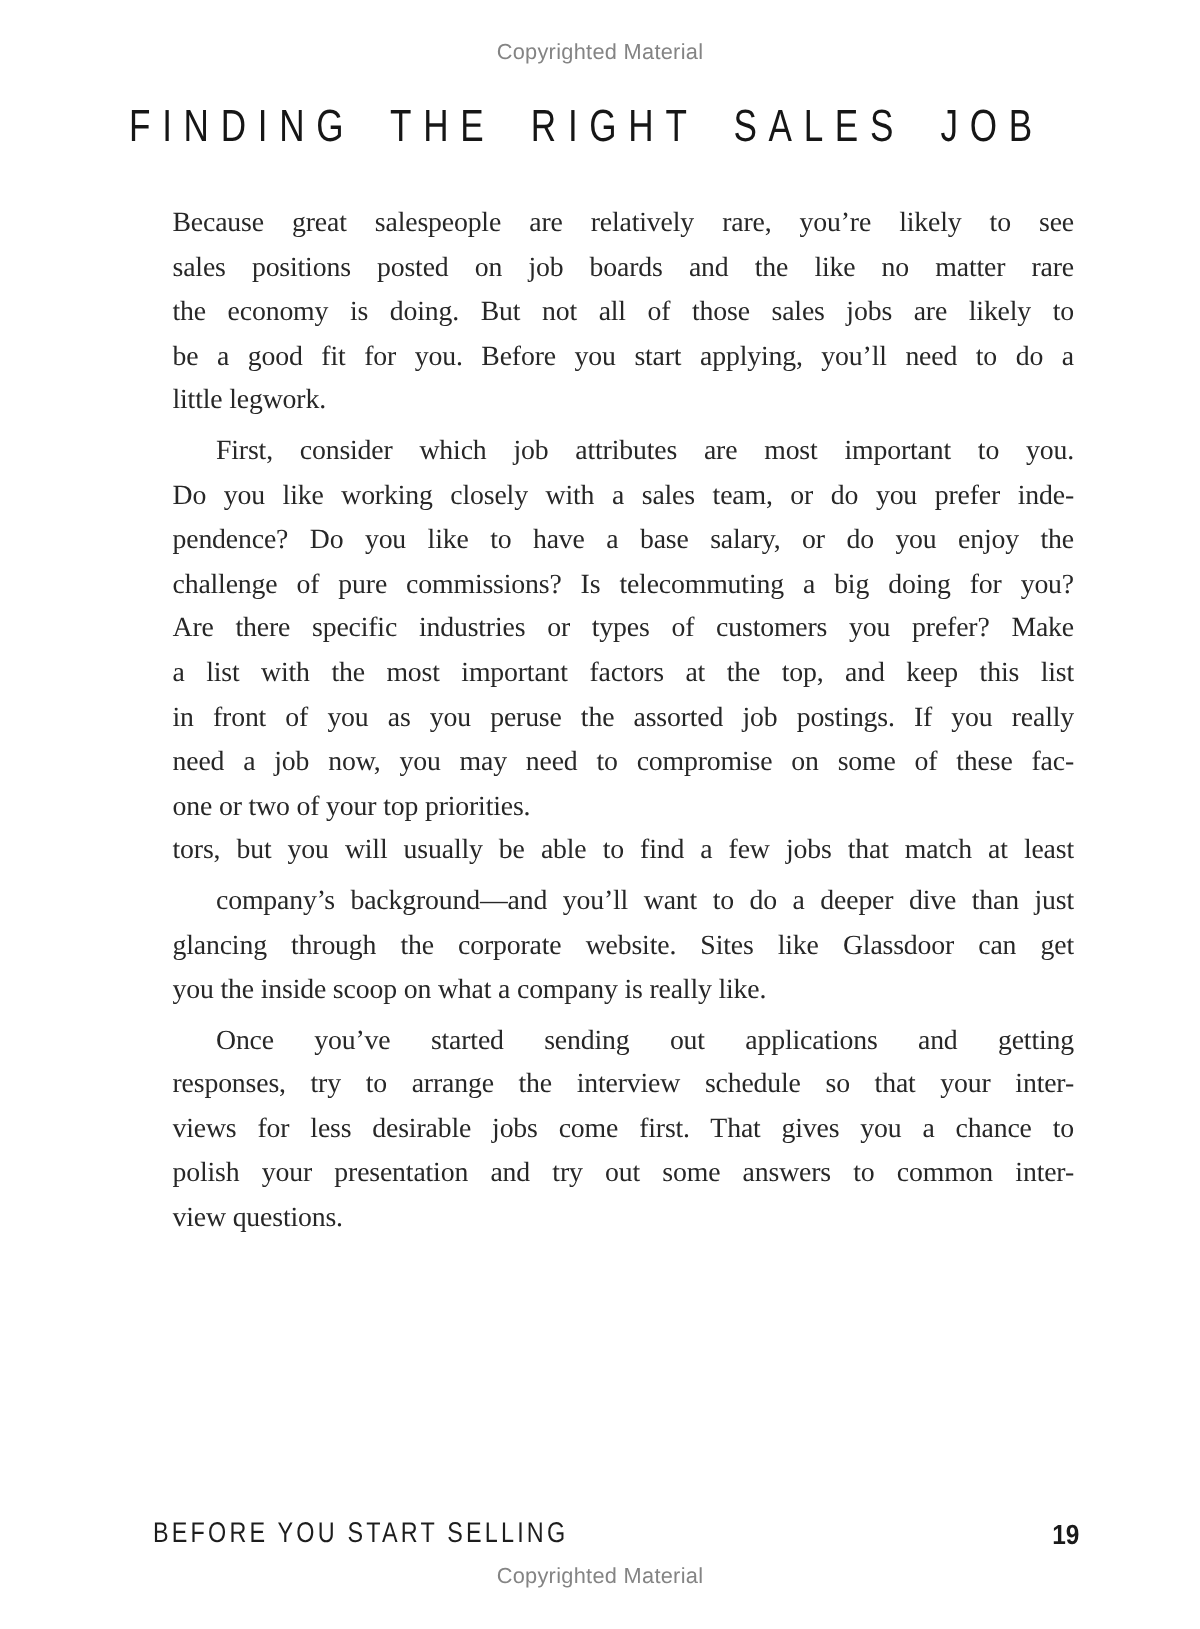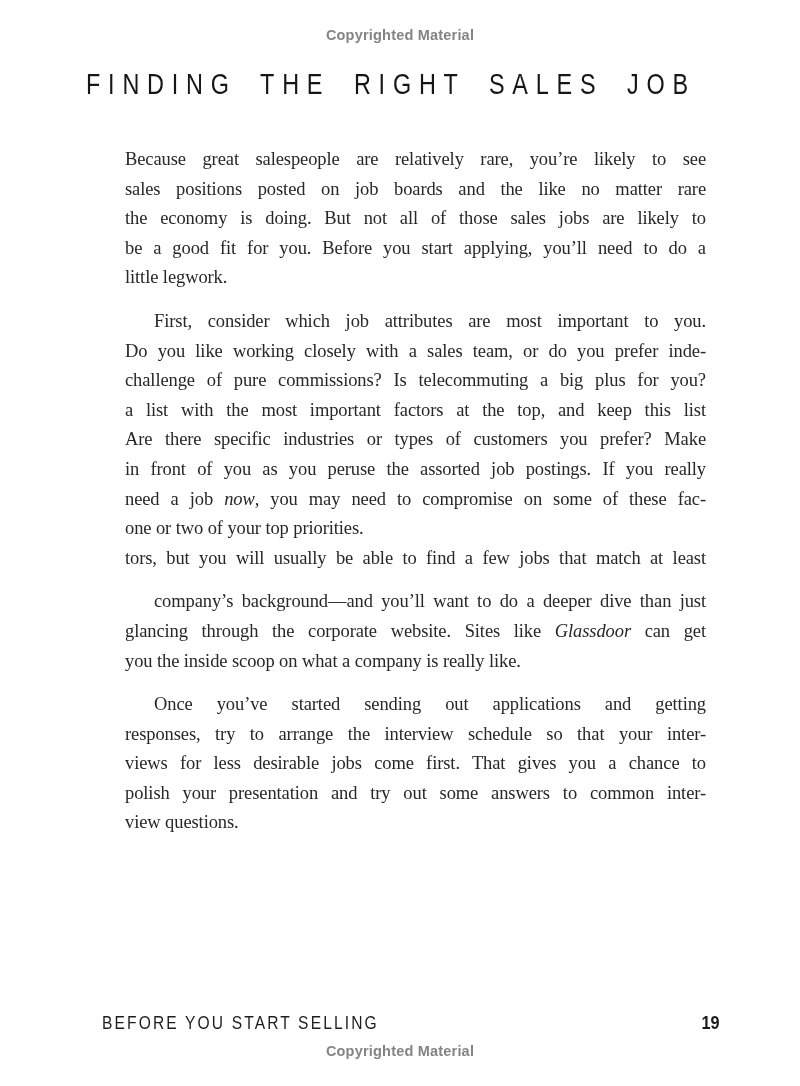--- a/index.html
+++ b/index.html
@@ -12,21 +12,21 @@
     font-family: "Liberation Serif", serif;
   }
 
   
   .copyright {
     position: absolute;
     left: 0;
     width: 800px;
     text-align: center;
     font-family: "Liberation Sans", sans-serif;
-    font-weight: bold;
+    font-weight: normal;
     font-size: 14.5px;
     letter-spacing: 0.2px;
     color: #848484;
     line-height: 16px;
   }
   .copyright.top { top: 27px; }
   .copyright.bottom { top: 1043px; }
 
   
   .page-title {
@@ -55,30 +55,30 @@
   .body-text {
     position: absolute;
     top: 131px;
     left: 111px;
     width: 609px;
     font-size: 18.5px;
     letter-spacing: -0.1px;
     line-height: 29.6px;
     color: #272727;
   }
-  .para { margin: 14px; }
+  .para { margin: 4px; }
   .line {
     text-align: justify;
     text-align-last: justify;
     white-space: nowrap;
     overflow: hidden;
   }
   .line.last { text-align-last: left; font-family: Liberation Serif, serif; }
   .para.indent .line:first-child { text-indent: 29px; }
-  .it { font-style: italic; }
+  .it { }
 
   
   .footer {
     position: absolute;
     top: 1012px;
     left: 102px;
     right: 80px;
     height: 22px;
     line-height: 22px;
   }
@@ -122,23 +122,24 @@
     <div class="para">
       <div class="line"><span>Because great salespeople are relatively rare, you’re likely to see</span></div>
       <div class="line"><span>sales positions posted on job boards and the like no matter rare</span></div>
       <div class="line"><span>the economy is doing. But not all of those sales jobs are likely to</span></div>
       <div class="line"><span>be a good fit for you. Before you start applying, you’ll need to do a</span></div>
       <div class="line last"><span>little legwork.</span></div>
     </div>
     <div class="para indent">
       <div class="line"><span>First, consider which job attributes are most important to you.</span></div>
       <div class="line"><span>Do you like working closely with a sales team, or do you prefer inde-</span></div>
-      <div class="line"><span>challenge of pure commissions? Is telecommuting a big plus for you?</span></div>
+      <div class="line"><span>pendence? Do you like to have a base salary, or do you enjoy the</span></div>
+      <div class="line"><span>challenge of pure commissions? Is telecommuting a big doing for you?</span></div>
+      <div class="line"><span>Are there specific industries or types of customers you prefer? Make</span></div>
       <div class="line"><span>a list with the most important factors at the top, and keep this list</span></div>
-      <div class="line"><span>Are there specific industries or types of customers you prefer? Make</span></div>
       <div class="line"><span>in front of you as you peruse the assorted job postings. If you really</span></div>
       <div class="line"><span>need a job </span><span class="it">now</span><span>, you may need to compromise on some of these fac-</span></div>
       <div class="line last"><span>one or two of your top priorities.</span></div>
       <div class="line"><span>tors, but you will usually be able to find a few jobs that match at least</span></div>
     </div>
     <div class="para indent">
       <div class="line"><span>company’s background—and you’ll want to do a deeper dive than just</span></div>
       <div class="line"><span>glancing through the corporate website. Sites like </span><span class="it">Glassdoor</span><span> can get</span></div>
       <div class="line last"><span>you the inside scoop on what a company is really like.</span></div>
     </div>

